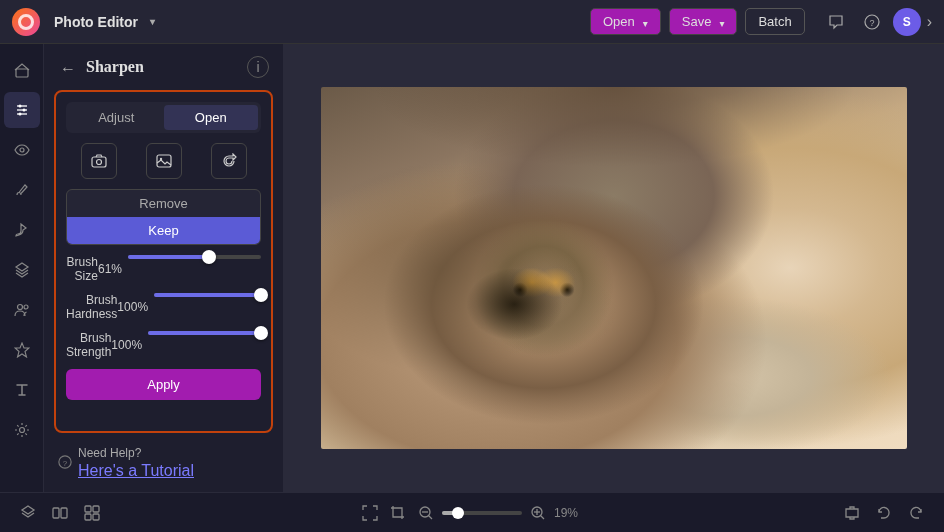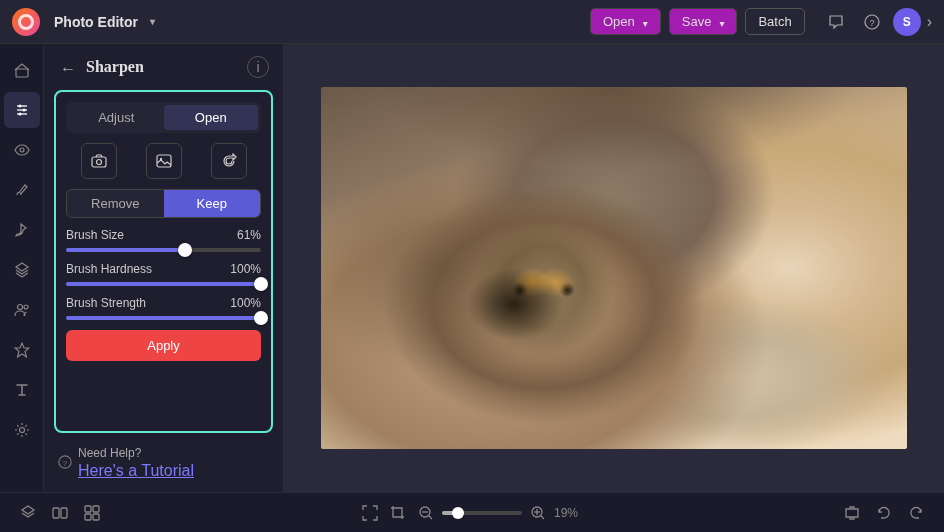--- a/index.html
+++ b/index.html
@@ -187,21 +187,21 @@
       border-radius: 50%;
       border: 1px solid #555;
       display: flex;
       align-items: center;
       justify-content: center;
     }
 
     
     .pink-box {
       margin: 0 10px;
-      border: 2px solid #5eead4;
+      border: 2px solid #c2410c;
       border-radius: 8px;
       padding: 10px;
       flex: 1;
       display: flex;
       flex-direction: column;
       gap: 10px;
       overflow: hidden;
     }
 
     
@@ -259,38 +259,39 @@
       cursor: pointer;
     }
 
     
     .toggle-row {
       display: flex;
       background: #252535;
       border-radius: 6px;
       border: 1px solid #444;
       overflow: hidden;
+      flex-direction: column;
     }
     .toggle-btn {
       flex: 1;
       padding: 6px;
       background: none;
       border: none;
       color: #aaa;
       font-size: 13px;
       cursor: pointer;
     }
     .toggle-btn.active {
       background: #5b5bd6;
       color: #fff;
     }
 
     
     .slider-group { display: flex; flex-direction: column; gap: 10px; }
-    .slider-row { display: flex; flex-direction: column; gap: 6px; text-align: right; }
+    .slider-row { display: flex; gap: 6px; text-align: right; }
     .slider-label-row {
       display: flex;
       justify-content: space-between;
       align-items: center;
     }
     .slider-label { color: #ccc; font-size: 12px; }
     .slider-value { color: #ccc; font-size: 12px; }
     .slider-track {
       width: 100%;
       height: 4px;
@@ -326,21 +327,21 @@
       background: #333344;
       border: 1px solid #555;
       border-radius: 6px;
       color: #ccc;
       font-size: 13px;
       cursor: pointer;
     }
     .apply-btn {
       flex: 1;
       padding: 8px;
-      background: #ef4444;
+      background: #a21caf;
       border: none;
       border-radius: 6px;
       color: #fff;
       font-size: 13px;
       font-weight: 500;
       cursor: pointer;
     }
 
     
     .panel-footer {

